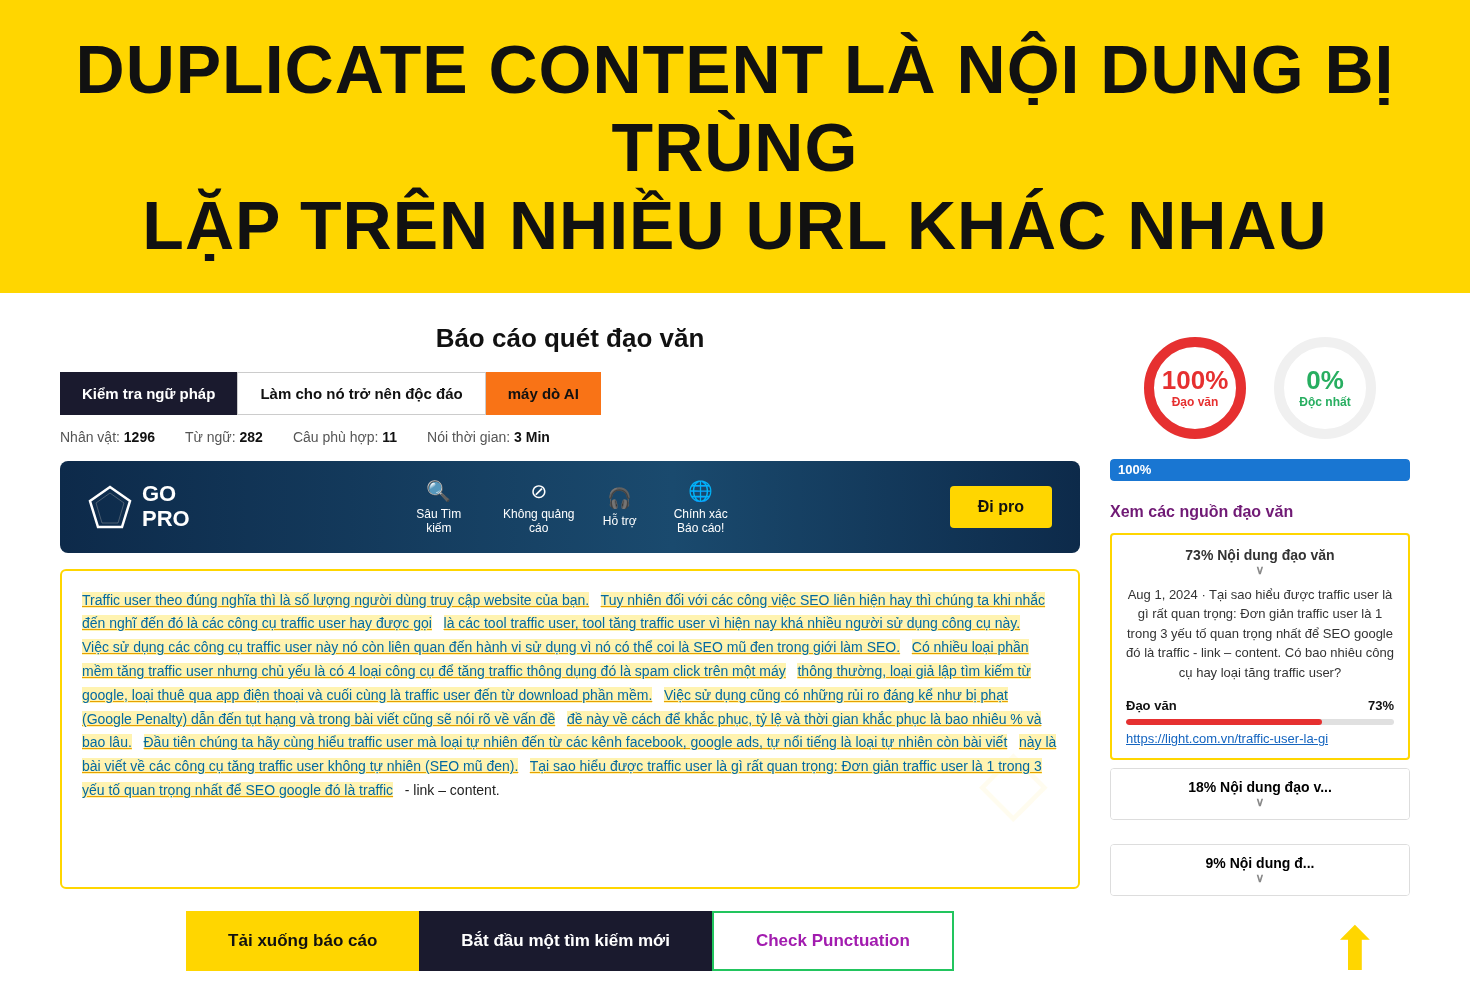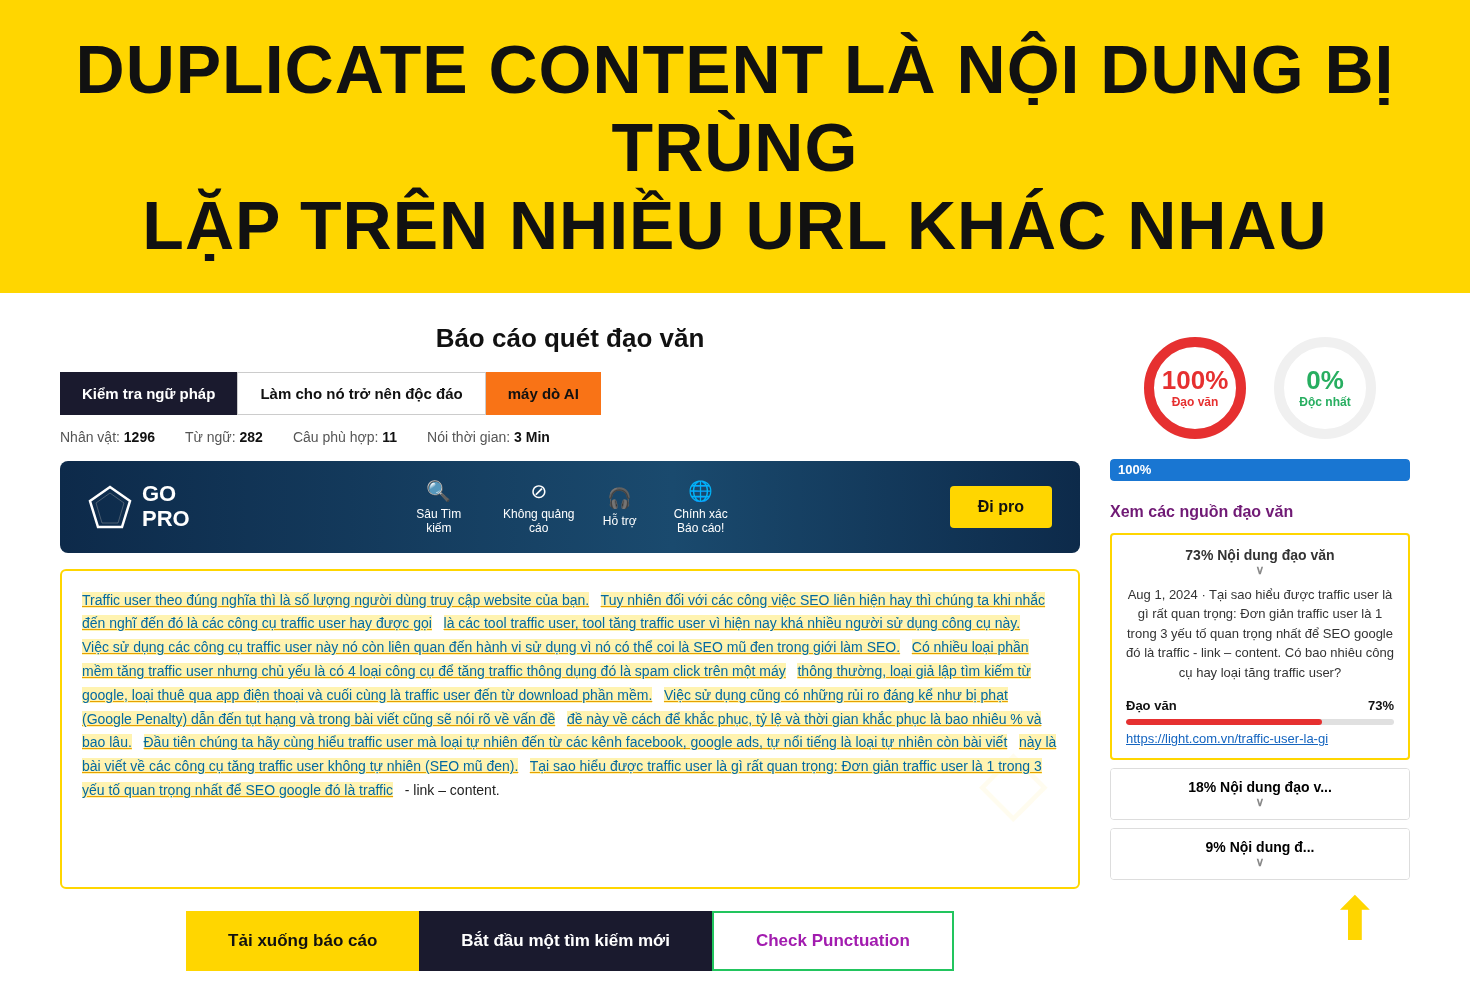--- a/index.html
+++ b/index.html
@@ -270,21 +270,21 @@
     .sources-title {
       font-size: 16px;
       font-weight: 700;
       color: #701a75;
       margin-bottom: 12px;
     }
 
     .source-item {
       border: 1px solid #ddd;
       border-radius: 4px;
-      margin-bottom: 8px;
+      margin-bottom: 24px;
       overflow: hidden;
     }
     .source-header {
       display: flex;
       justify-content: space-between;
       align-items: center;
       padding: 10px 14px;
       background: #fff;
       cursor: pointer;
       font-size: 14px;

